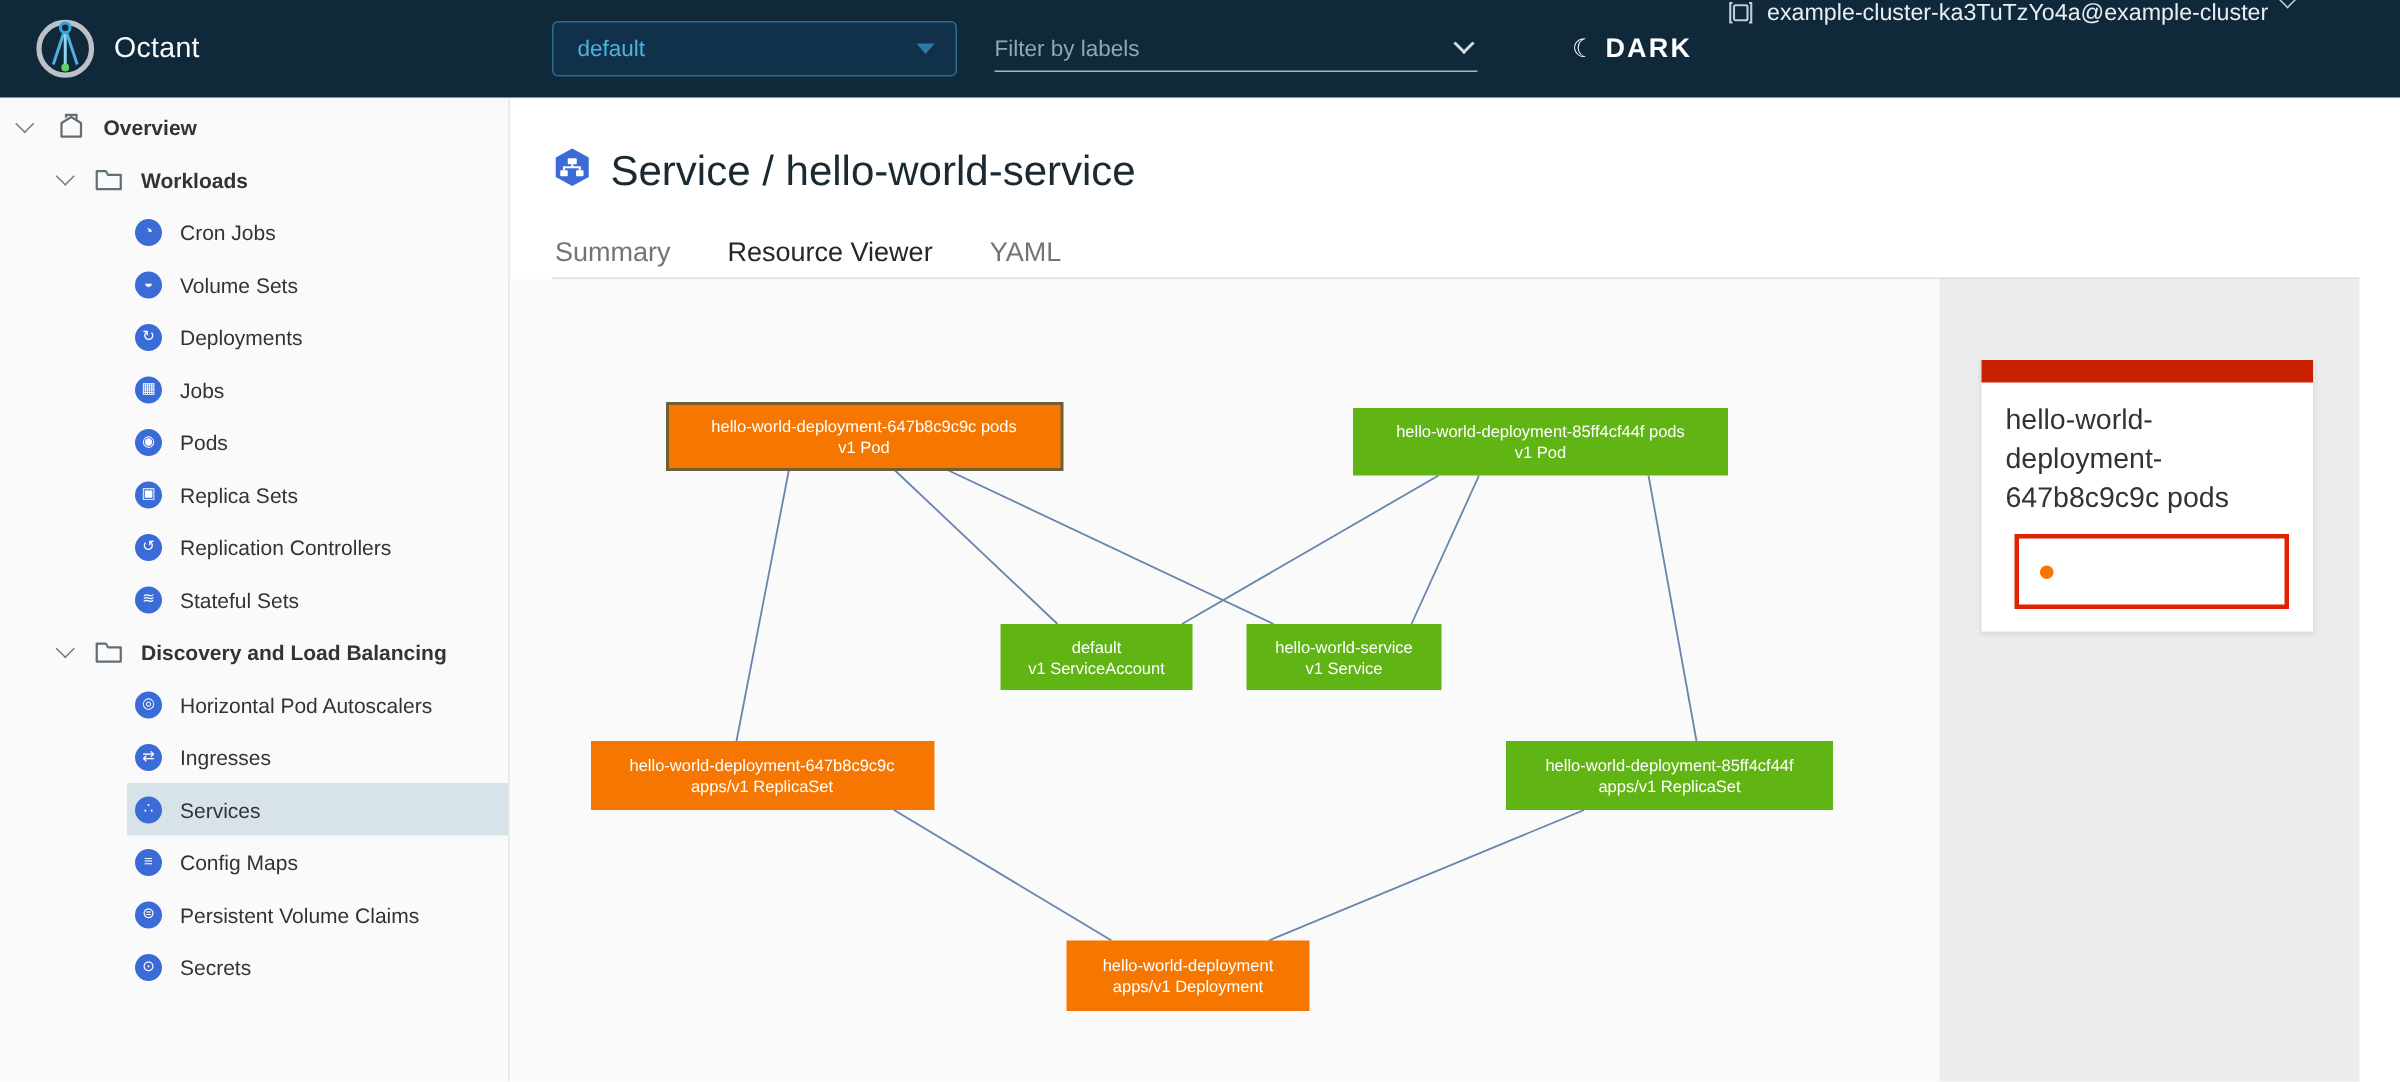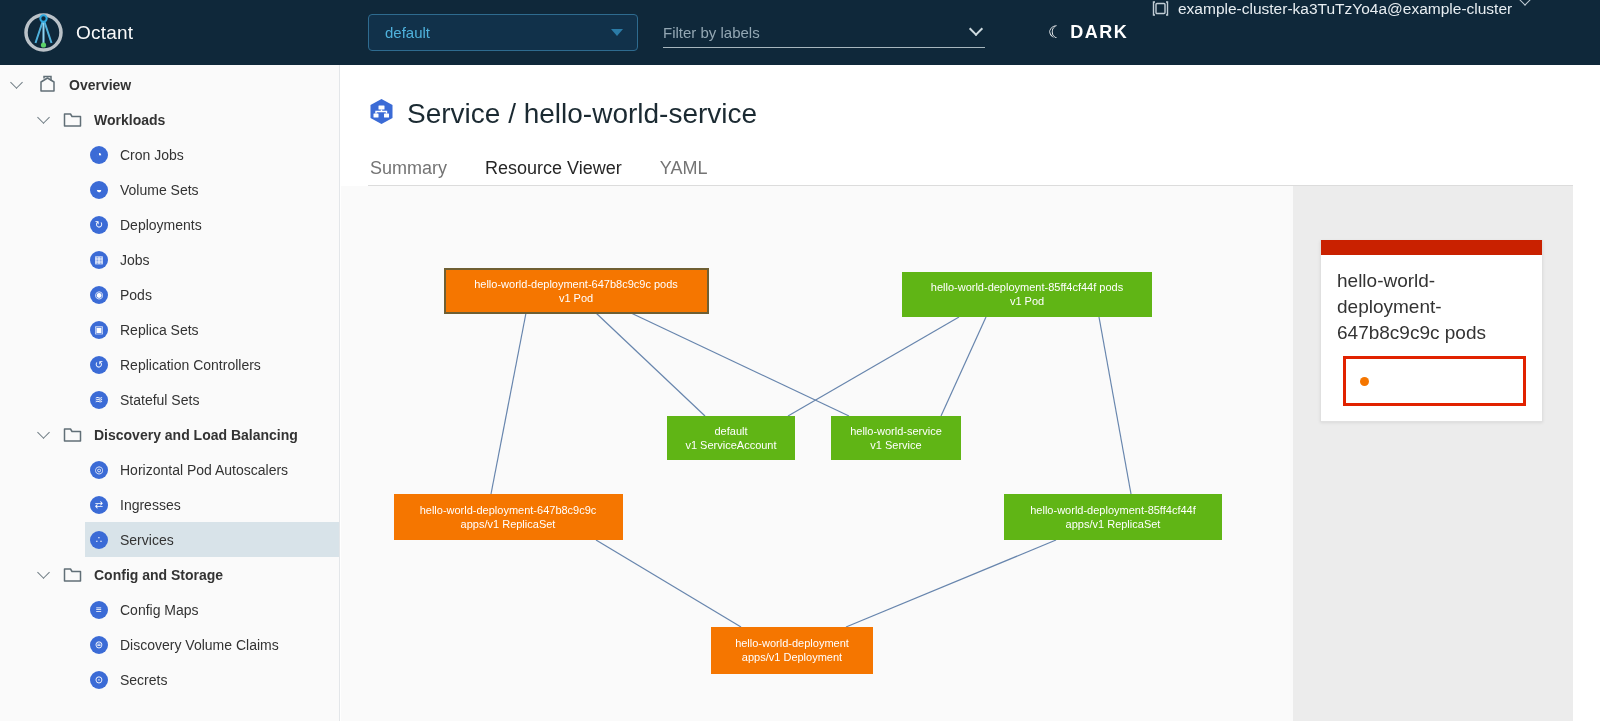--- a/index.html
+++ b/index.html
@@ -191,36 +191,27 @@
   </div>
   <div class="row lvl2">
     <span class="k8s-icon"><span>⇄</span></span>
     <span class="lbl">Ingresses</span>
   </div>
   <div class="row lvl2 selected">
     <span class="k8s-icon"><span>∴</span></span>
     <span class="lbl">Services</span>
   </div>
 
-  <div class="row lvl1 head">
-    <span class="chev"></span>
-    <span class="foldicon">
-      <svg width="19" height="16" viewBox="0 0 19 16">
-          <path d="M1.5 3.5 L1.5 14 L17.5 14 L17.5 4.5 L9 4.5 L7.5 2 L1.5 2 Z" fill="none" stroke="#616f77" stroke-width="1.5" stroke-linejoin="round"></path>
-        </svg>
-    </span>
-    <span class="lbl">Config and Storage</span>
-  </div>
   <div class="row lvl2">
     <span class="k8s-icon"><span>≡</span></span>
     <span class="lbl">Config Maps</span>
   </div>
   <div class="row lvl2">
     <span class="k8s-icon"><span>⊜</span></span>
-    <span class="lbl">Discovery Volume Claims</span>
+    <span class="lbl">Persistent Volume Claims</span>
   </div>
   <div class="row lvl2">
     <span class="k8s-icon"><span>⊙</span></span>
     <span class="lbl">Secrets</span>
   </div>
 </div>
 
 <div class="main">
 
   <div class="title-row">

